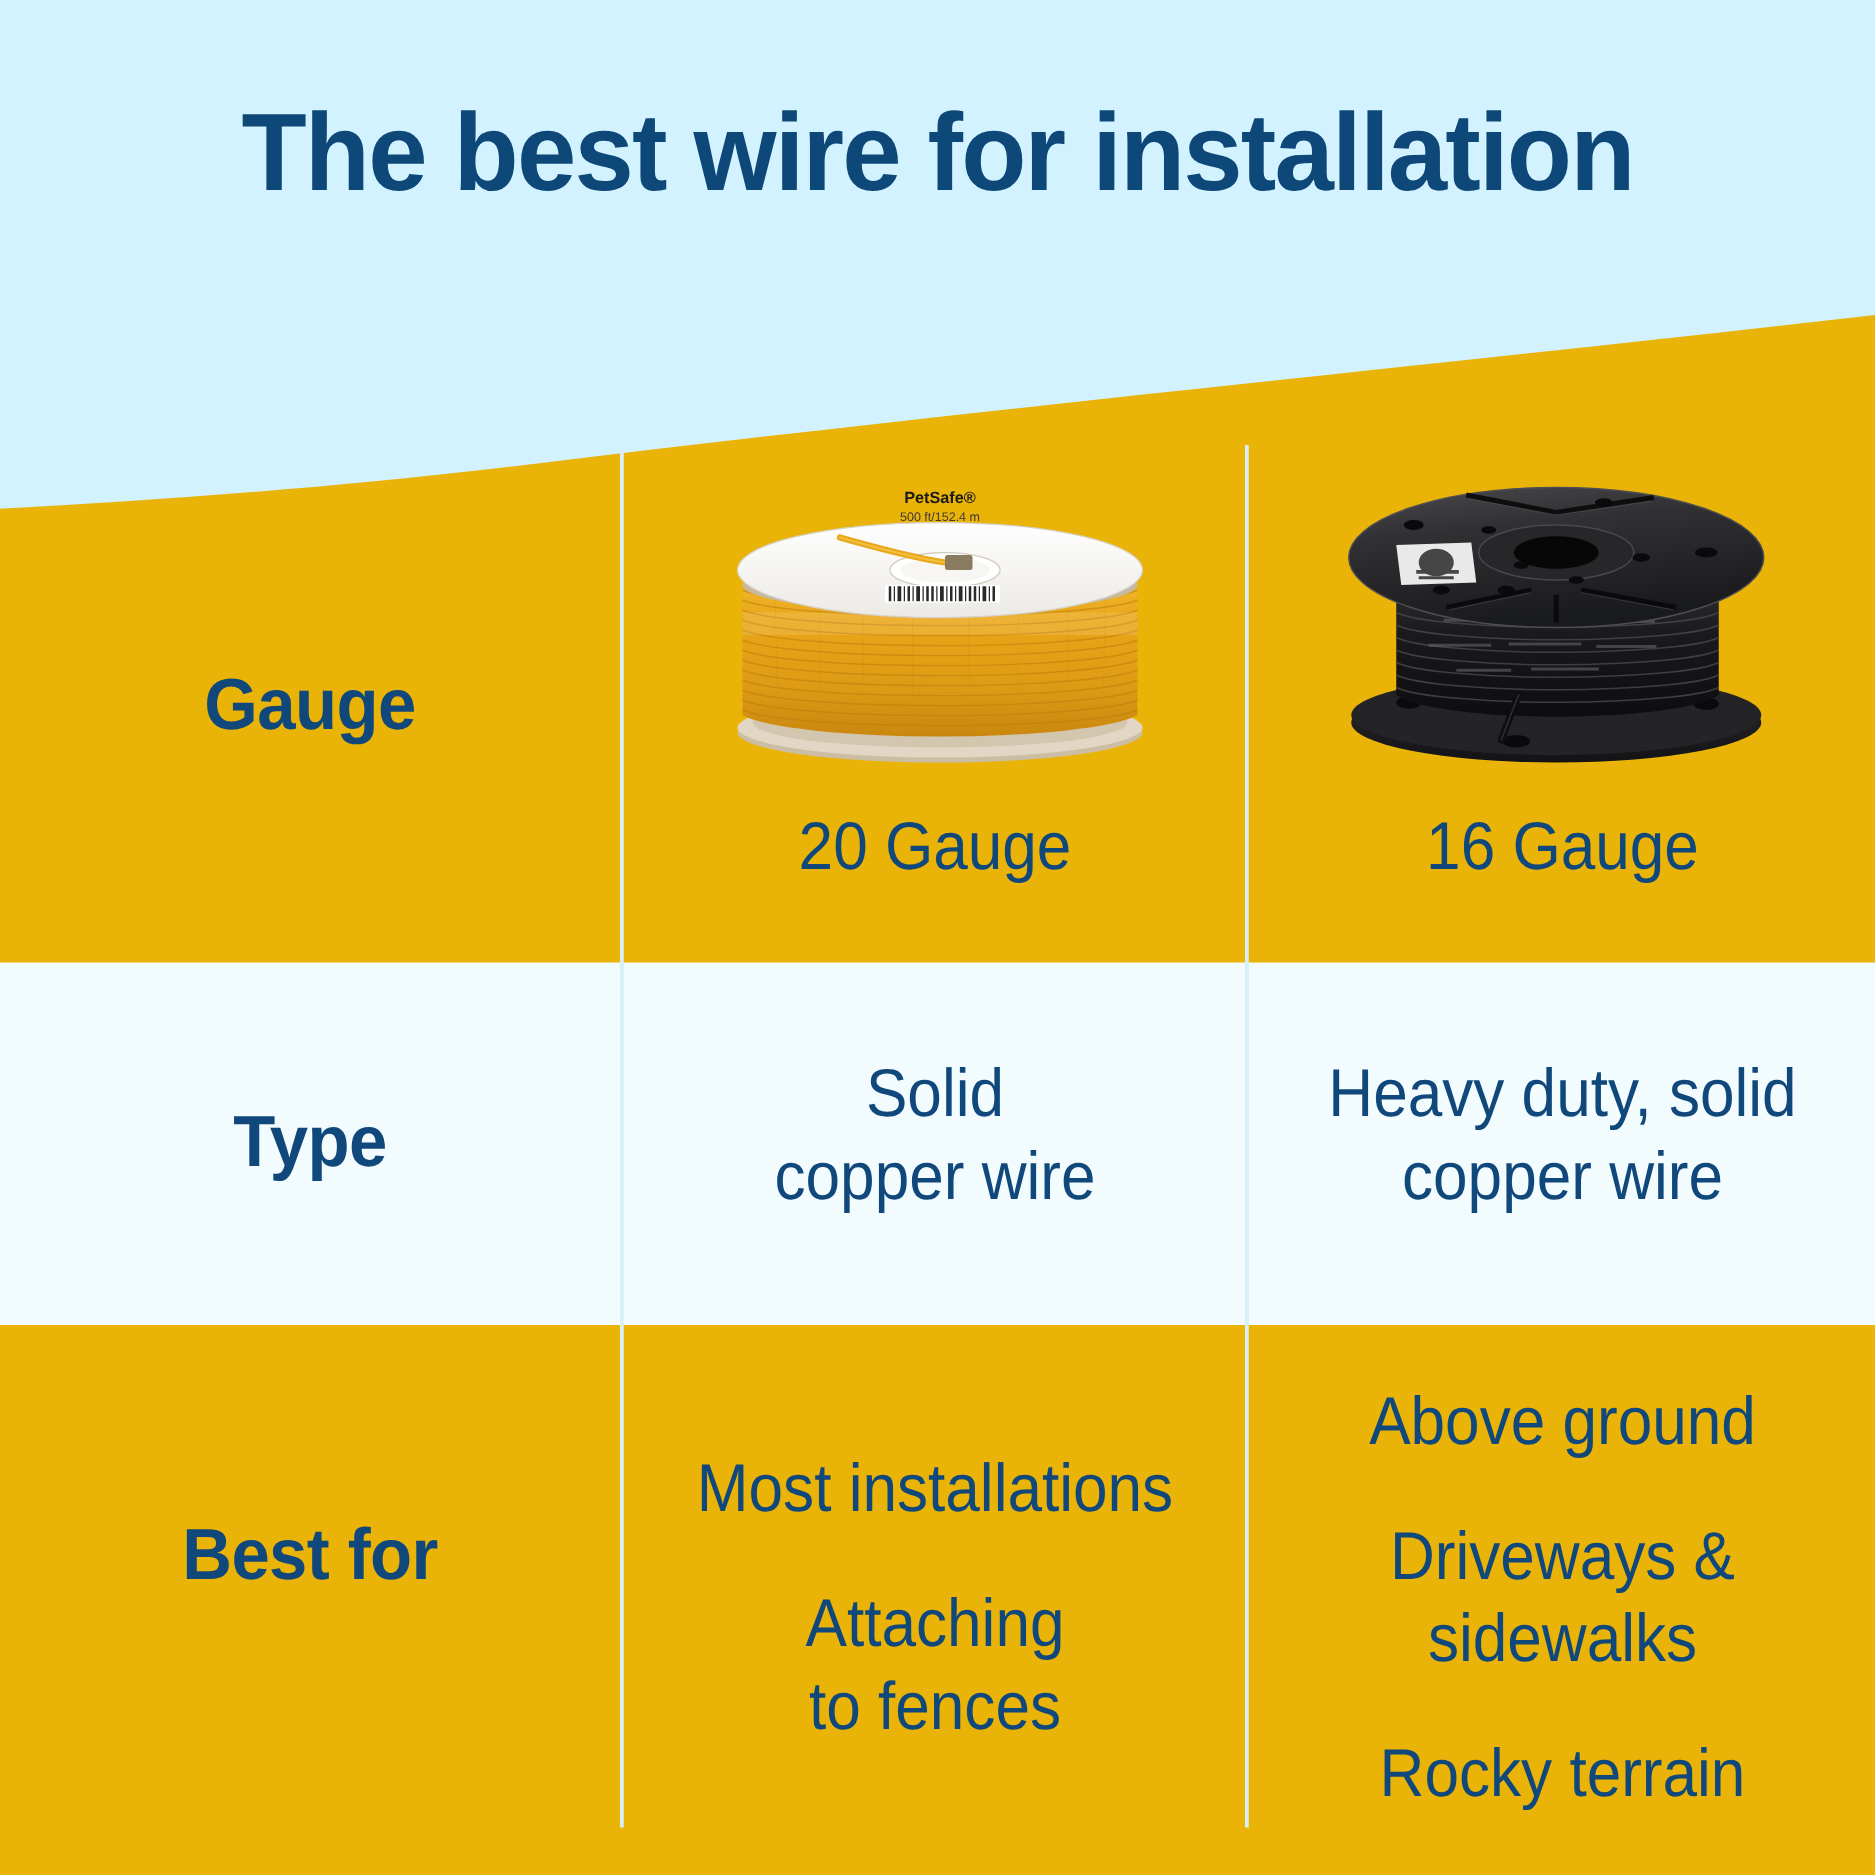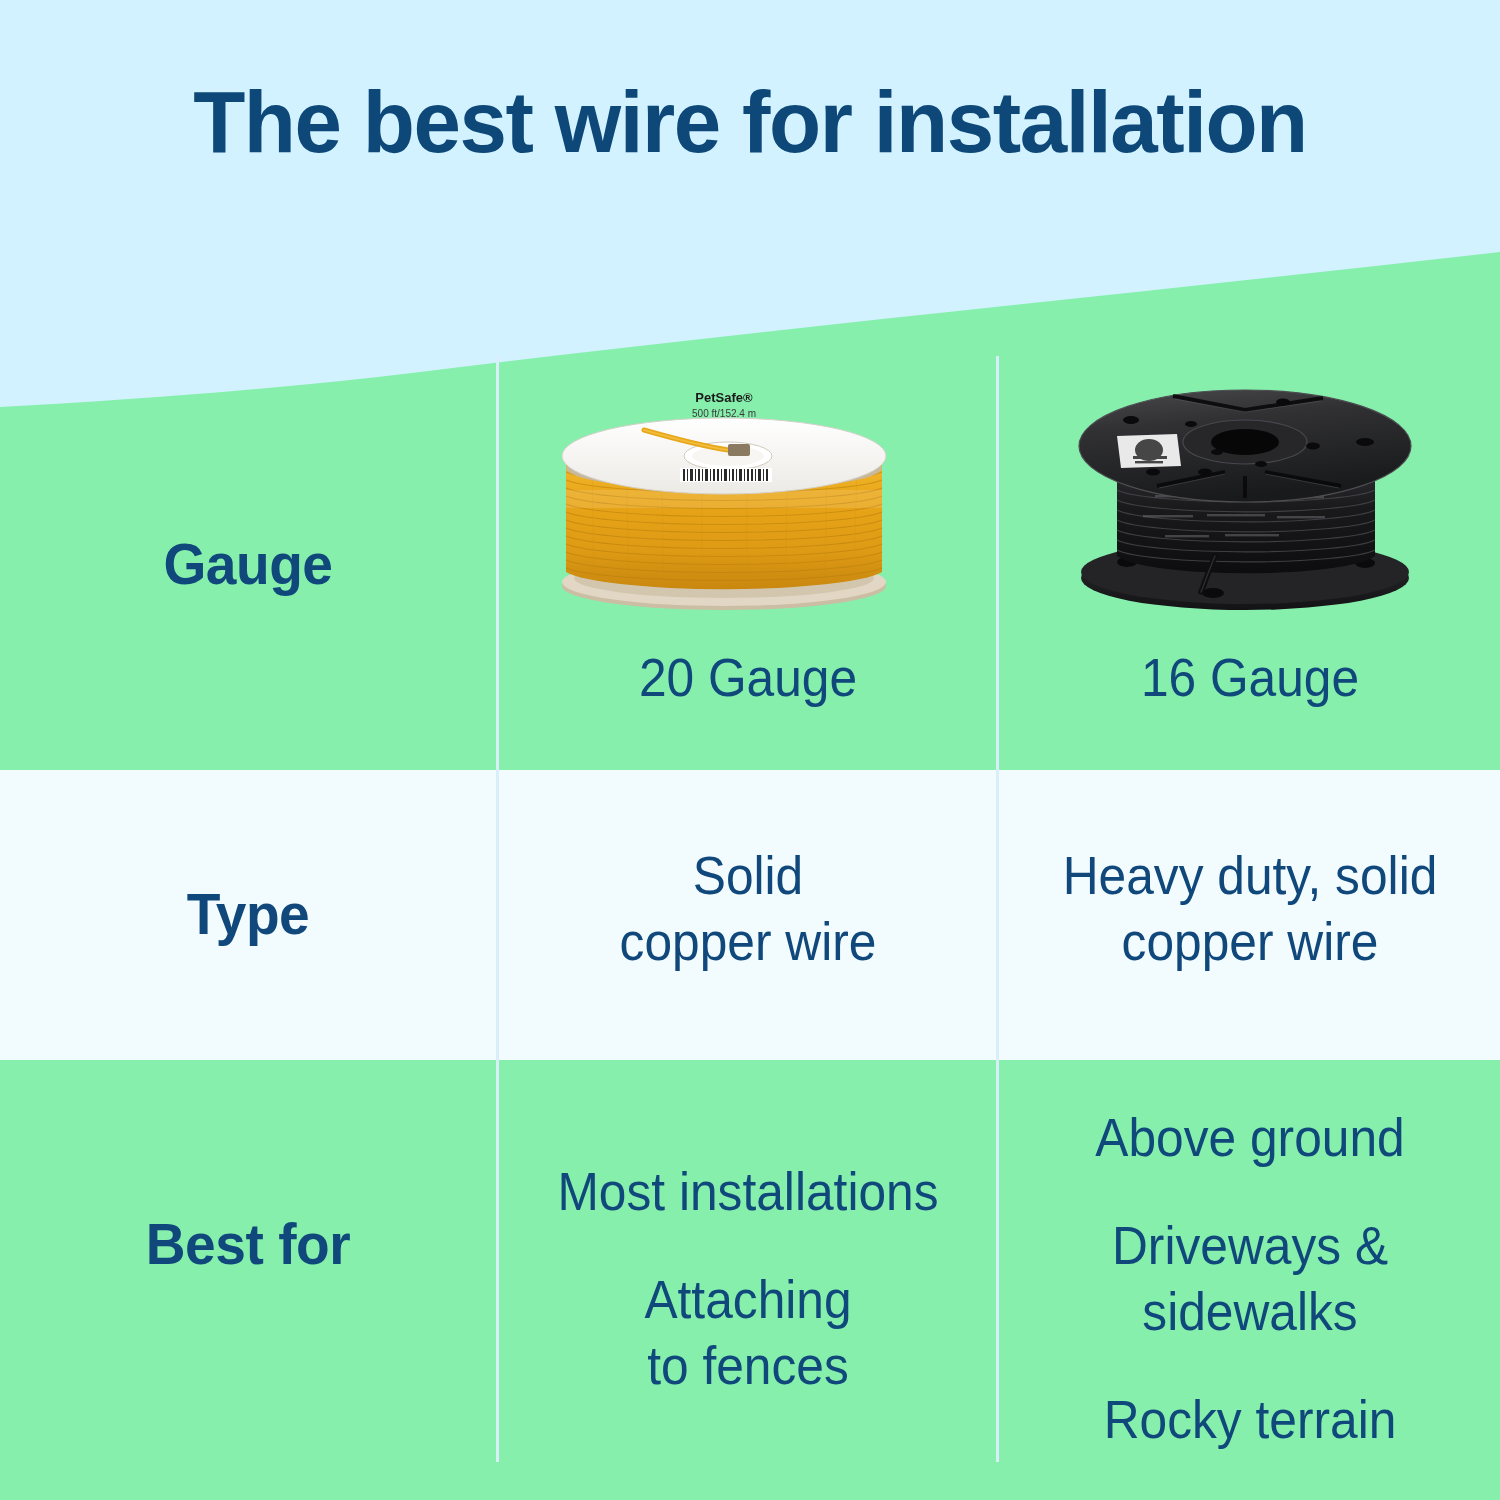--- a/index.html
+++ b/index.html
@@ -7,21 +7,21 @@
     padding: 0;
     background: #ffffff;
   }
   body {
     font-family: "Liberation Sans", sans-serif;
   }
   #page {
     position: relative;
     width: 1500px;
     height: 1500px;
-    background: #86efac;
+    background: #eab308;
     overflow: hidden;
   }
 
   
   #header-band {
     position: absolute;
     left: 0; top: 0;
     width: 1500px;
     height: 420px;
     overflow: hidden;
@@ -102,21 +102,21 @@
   #type-16 { left: 1000px; top: 842px; width: 500px; }
 
   
   #bestfor-20 { left: 500px;  top: 1158px; width: 496px; }
   #bestfor-16 { left: 1000px; top: 1104px; width: 500px; }
 
   
   .product-img {
     position: absolute;
   }
-  #img-yellow { left: 532px; top: 372px; width: 380px; height: 250px; }
+  #img-yellow { left: 560px; top: 372px; width: 380px; height: 250px; }
   #img-black  { left: 1065px; top: 380px; width: 370px; height: 240px; }
   .product-img svg { display: block; width: 100%; height: 100%; }
 </style>
 </head>
 <body>
 
 <div id="page">
 
   <div id="header-band">
     <svg width="1500" height="420" viewBox="0 0 1500 420" xmlns="http://www.w3.org/2000/svg">

